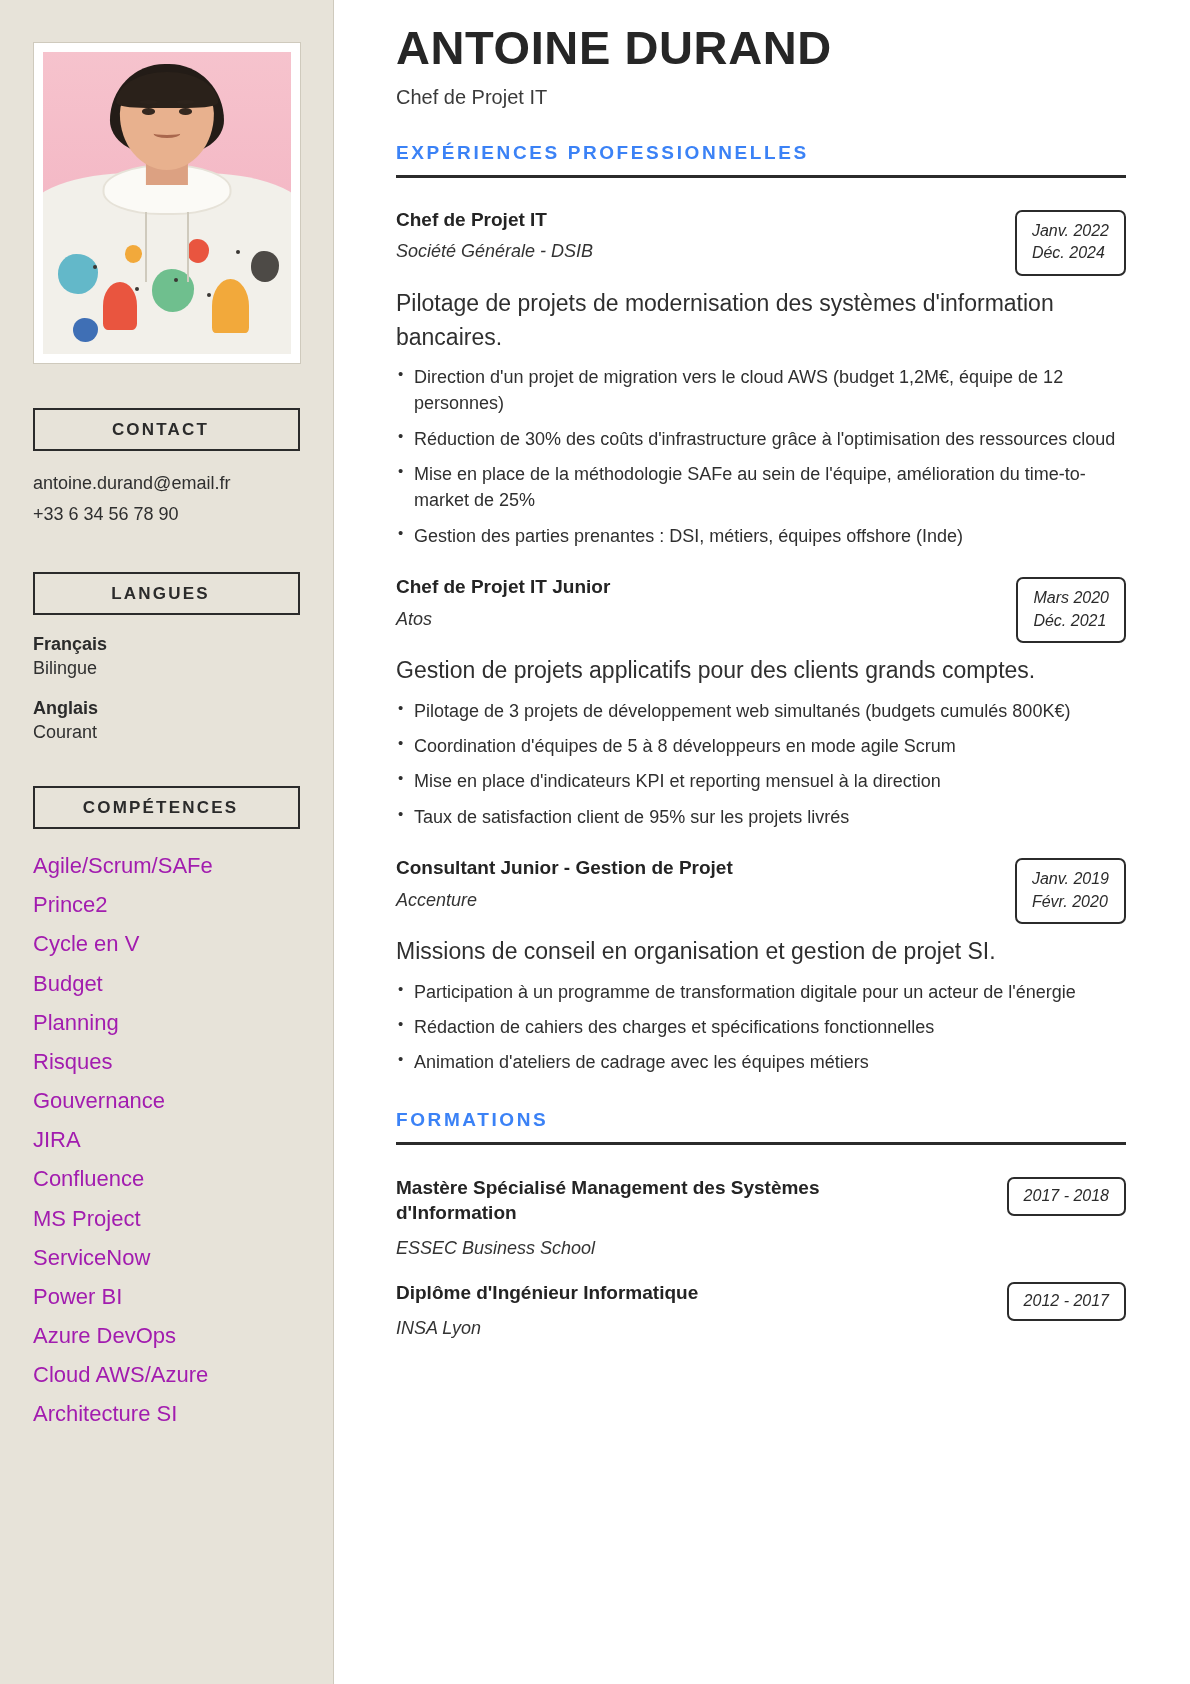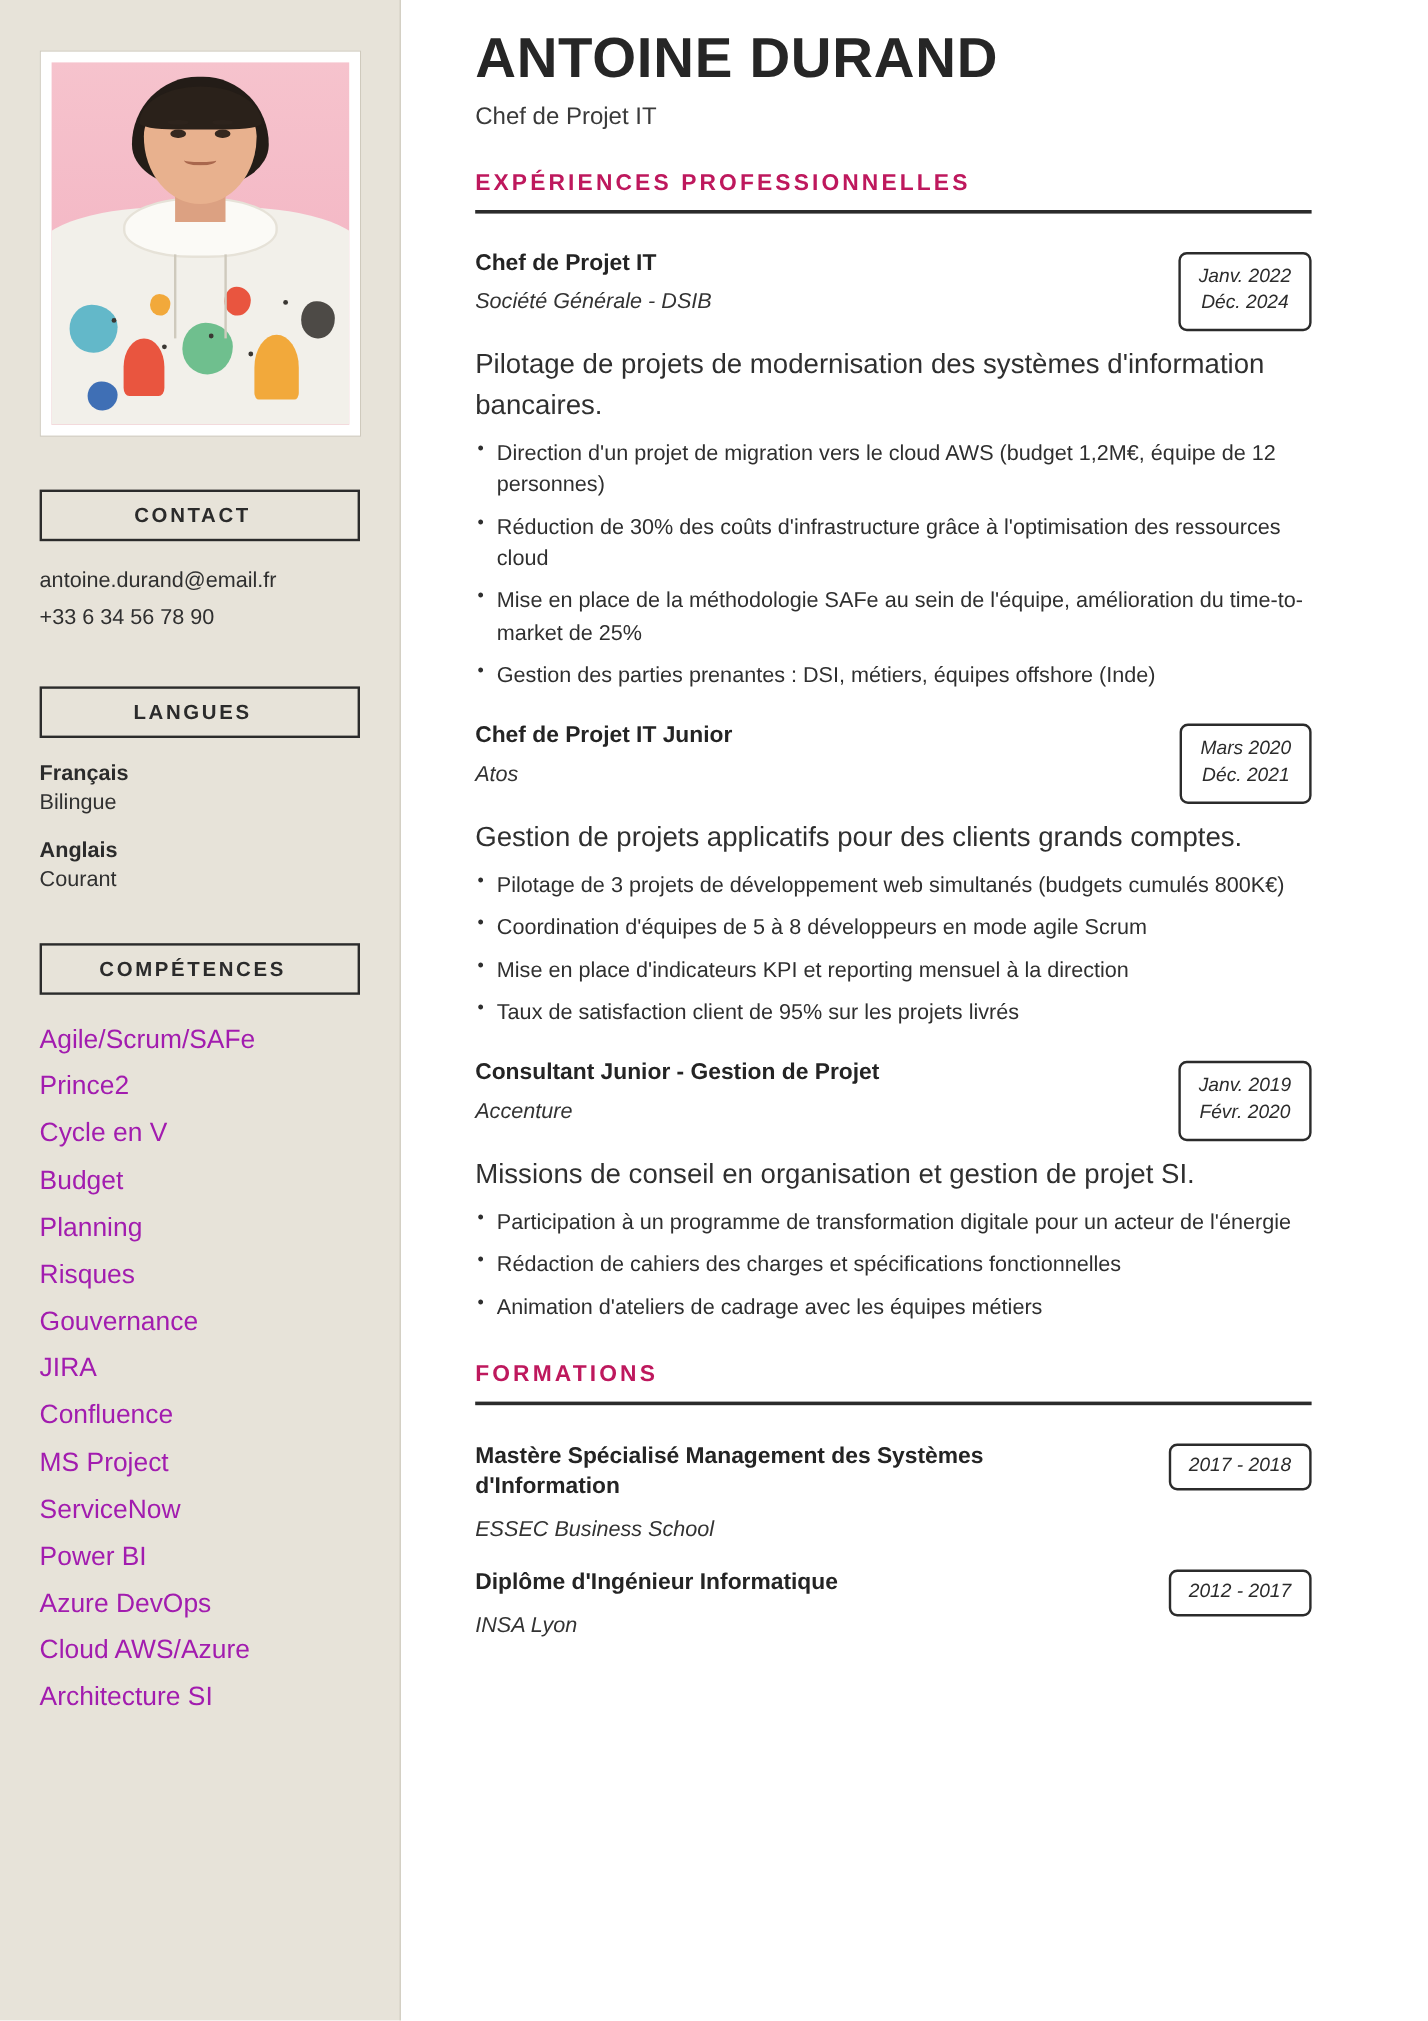--- a/index.html
+++ b/index.html
@@ -154,39 +154,39 @@
     color: #2f2f2f;
   }
   .lang-item { margin-bottom: 15px; }
   .lang-name { font-size: 18px; font-weight: bold; line-height: 1.35; }
   .lang-level { font-size: 18px; line-height: 1.35; color: #303030; }
   .skill-item { font-size: 22px; line-height: 1.78; color: #a21caf; }
 
   
   .main {
     flex: 1;
-    padding: 22px 97px 0 62px;
+    padding: 22px 64px 0 62px;
   }
   .name {
     font-size: 47px;
     font-weight: bold;
     letter-spacing: 0.6px;
     line-height: 1.12;
     color: #262626;
   }
   .role {
     font-size: 20px;
     color: #3a3a3a;
     margin-top: 11px;
   }
   .sect-title {
     font-size: 19px;
     font-weight: bold;
     letter-spacing: 2.6px;
-    color: #be185d;
+    color: #3b82f6;
     border-bottom: 3px solid #2b2b2b;
     padding-bottom: 11px;
     margin-top: 33px;
     margin-bottom: 30px;
   }
   .entry { margin-bottom: 26px; position: relative; }
   .entry-head {
     display: flex;
     justify-content: space-between;
     align-items: flex-start;
@@ -203,21 +203,20 @@
     font-size: 18px;
     font-style: italic;
     color: #333333;
     margin-top: 9px;
   }
   .date-box {
     flex: 0 0 auto;
     border: 2px solid #2b2b2b;
     border-radius: 7px;
     padding: 8px 15px 9px 15px;
-    text-align: center;
     font-size: 16px;
     font-style: italic;
     line-height: 1.42;
     color: #2b2b2b;
     white-space: nowrap;
     margin-top: 2px;
   }
   .entry-desc {
     font-size: 23px;
     line-height: 1.46;

